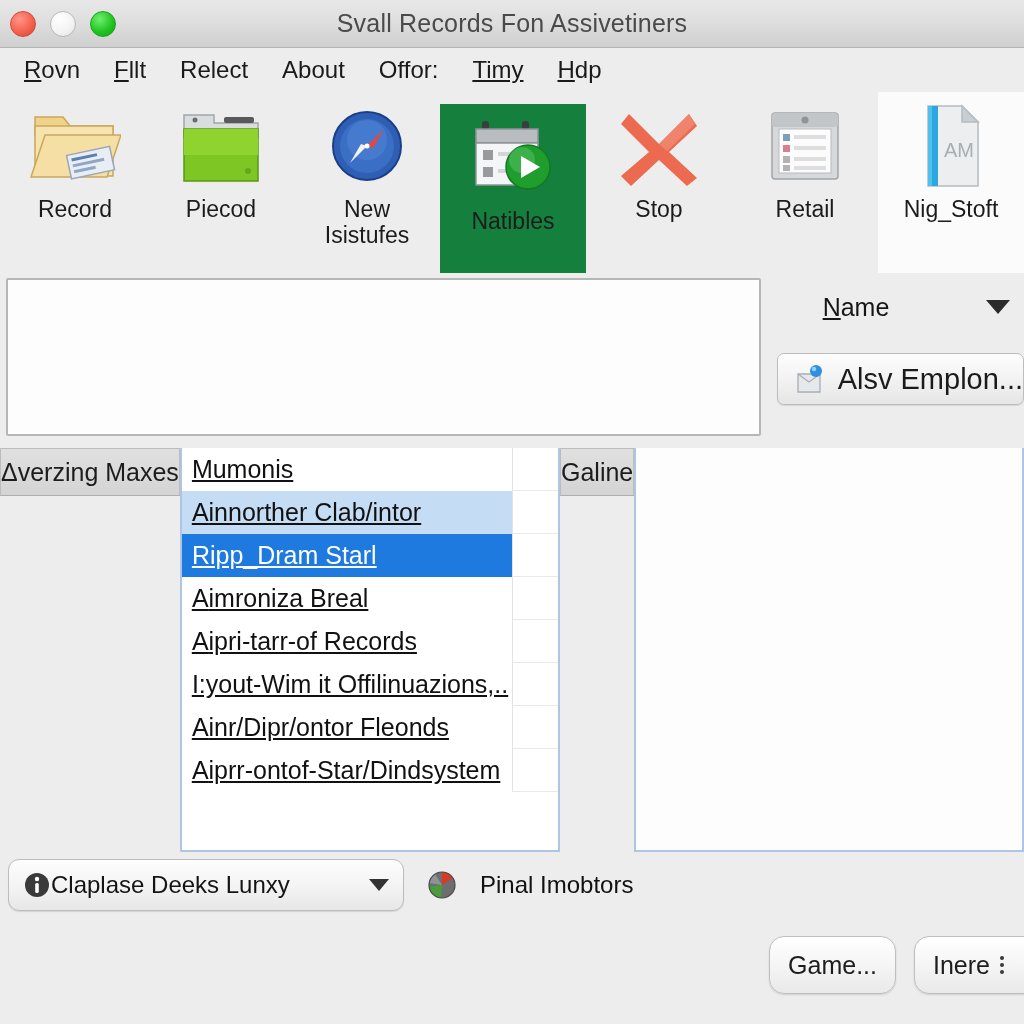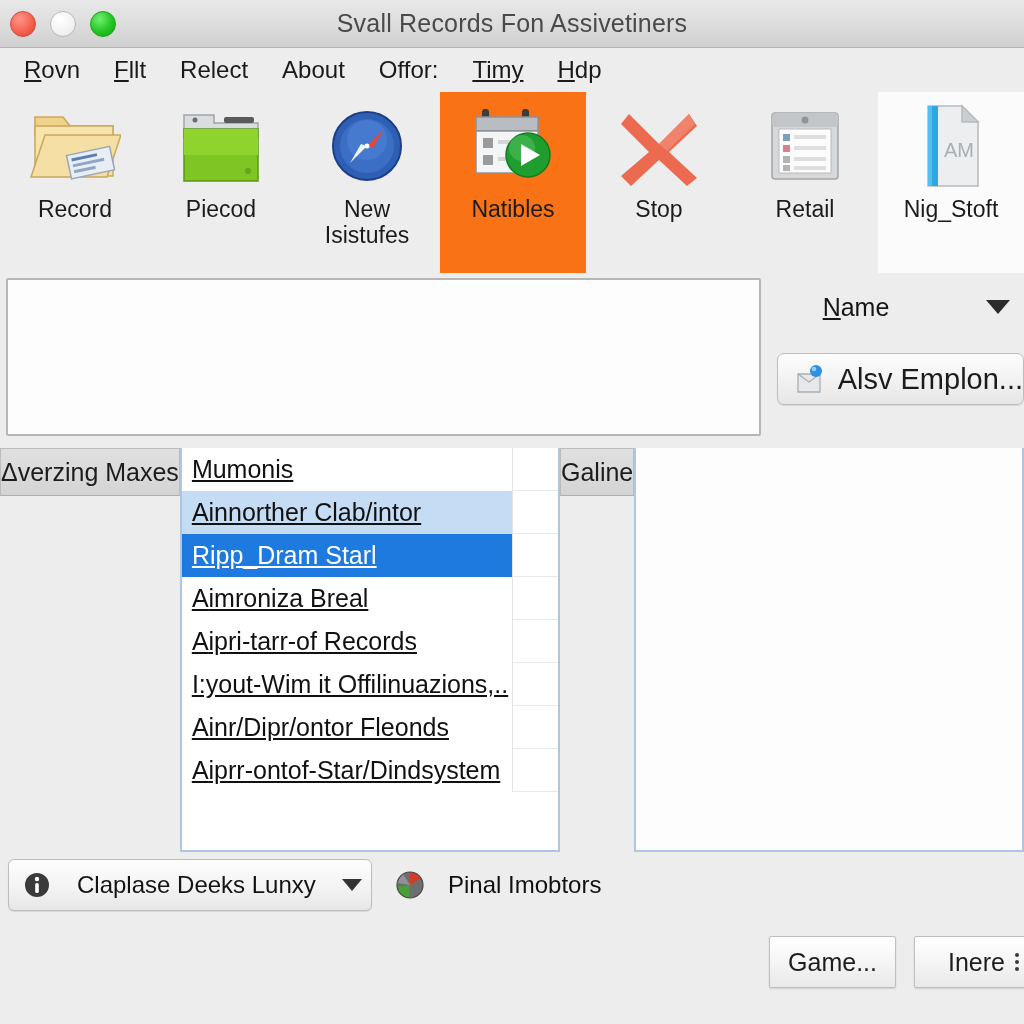--- a/index.html
+++ b/index.html
@@ -64,21 +64,21 @@
     background: #ededed;
     display: flex; align-items: stretch;
     padding-left: 2px;
   }
   .tbtn {
     width: 146px; flex: 0 0 146px;
     display: flex; flex-direction: column;
     align-items: center; padding-top: 6px;
     cursor: default;
   }
-  .tbtn.sel  { background: #f97316; }
+  .tbtn.sel  { background: #15803d; margin-top: 12px; }
   .tbtn.card { background: #fbfbfb; }
   .tbtn .ico { height: 96px; display: flex; align-items: center; justify-content: center; }
   .tbtn .lbl {
     font-size: 23px; color: #1b1b1b; text-align: center;
     line-height: 1.15; margin-top: 2px; white-space: pre-line;
   }
 
   
   .midrow { flex: 0 0 175px; display: flex; padding: 0 0 0 6px; }
   .textarea-box {
@@ -142,43 +142,43 @@
     background: #ffffff;
   }
   .lrow.hover { background: #c5dcf5; }
   .lrow.hover .c2 { background: #ffffff; }
   .lrow.selected { }
   .lrow.selected .c1 { background: #1f7ae0; color: #ffffff; }
 
   
   .footer1 { flex: 0 0 66px; display: flex; align-items: center; padding-left: 8px; gap: 22px; }
   .combo {
-    width: 364px; height: 52px;
+    width: 396px; height: 52px;
     background: linear-gradient(to bottom,#fdfdfd 0%,#f4f4f4 50%,#e7e7e7 100%);
-    border: 1px solid #bcbcbc; border-radius: 6px;
-    display: flex; align-items: center; padding: 0 14px; gap: 26px;
+    border: 1px solid #bcbcbc; border-radius: 11px;
+    display: flex; align-items: center; padding: 0 14px; gap: 0;
     box-shadow: 0 1px 1px rgba(0,0,0,.10);
   }
   .combo .lbl { font-size: 24px; color: #141414; white-space: nowrap; }
   .combo .dncaret {
     margin-left: auto;
     width: 0; height: 0;
     border-left: 10px solid transparent;
     border-right: 10px solid transparent;
     border-top: 12px solid #333;
   }
   .statuslbl { font-size: 24px; color: #111; white-space: nowrap; }
 
   .footer2 { flex: 1; display: flex; align-items: flex-start; justify-content: flex-end;
              padding: 18px 0 0 0; gap: 18px; }
   .btn {
-    min-width: 124px; height: 52px; padding: 0 18px;
+    min-width: 124px; height: 58px; padding: 0 18px;
     background: linear-gradient(to bottom,#ffffff 0%,#f6f6f6 45%,#e9e9e9 100%);
-    border: 1px solid #bfbfbf; border-radius: 2px;
-    display: flex; align-items: center; justify-content: flex-end; gap: 10px;
+    border: 1px solid #bfbfbf; border-radius: 15px;
+    display: flex; align-items: center; justify-content: flex-start; gap: 10px;
     font-size: 25px; color: #1d1d1d;
     box-shadow: 0 1px 2px rgba(0,0,0,.13);
   }
   .btn.edge { margin-right: -14px; }
   .kebab { display: flex; flex-direction: column; gap: 3px; }
   .kebab i { width: 4px; height: 4px; background: #3a3a3a; border-radius: 50%; display: block; }
 
   
   .ic { display: block; }
 </style>

